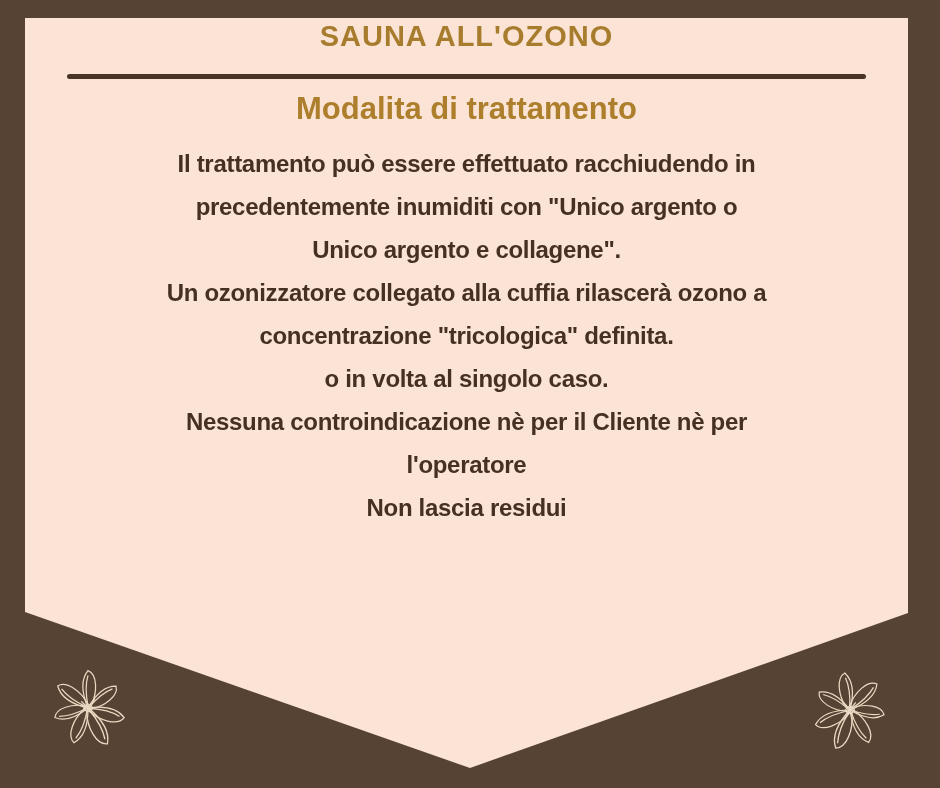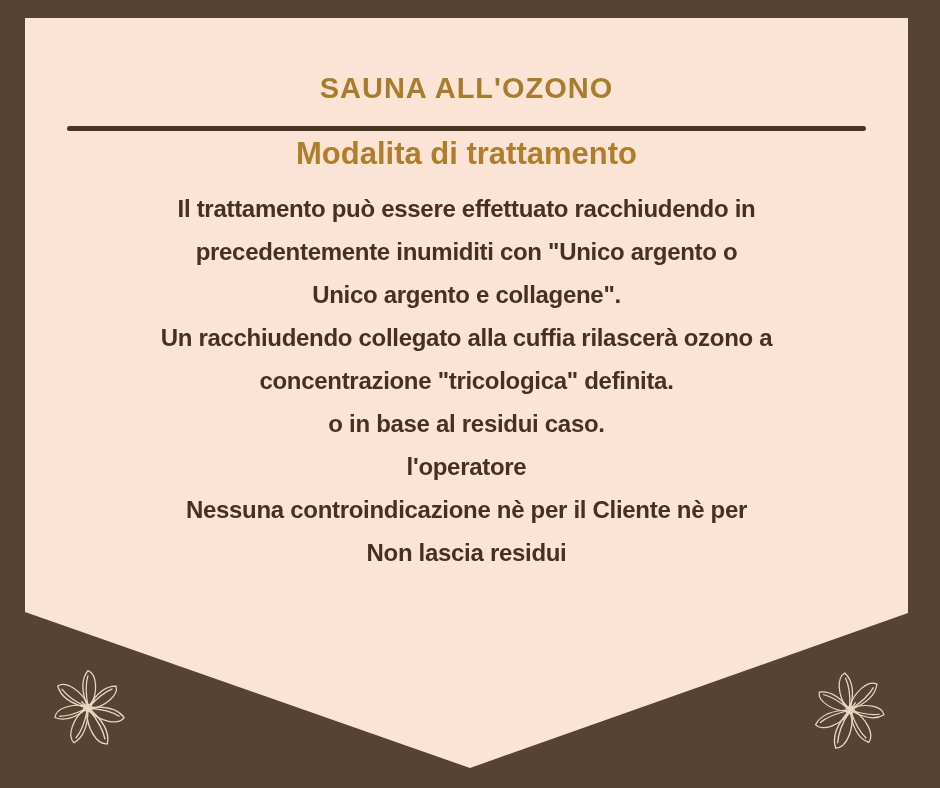--- a/index.html
+++ b/index.html
@@ -15,30 +15,29 @@
   html,body{width:940px;height:788px;overflow:hidden;}
   body{font-family:"Liberation Sans","DejaVu Sans",sans-serif;background:var(--background);}
   .stage{position:relative;width:940px;height:788px;background:var(--background);}
   .panel{
     position:absolute;left:25px;top:18px;width:883px;height:751px;
     background:var(--panel);
     clip-path:polygon(0 0,100% 0,100% 595px,445px 750px,0 594px);
     text-align:center;
   }
   .title{
-    margin-top:52px;
     font-size:29px;line-height:36px;font-weight:700;
     letter-spacing:1px;color:var(--title);
   }
   .divider{
     width:799px;height:5px;border-radius:3px;
     margin:20px auto 0 auto;background:var(--divider);
   }
   .subtitle{
-    margin-top:5px;
+    margin-top:12px;
     font-size:31px;line-height:36px;font-weight:700;
     color:var(--subtitle);
   }
   .body-text{margin-top:15px;}
   .body-line{
     font-size:24px;line-height:43px;font-weight:700;
     letter-spacing:-0.3px;color:var(--body-text);
     white-space:nowrap;
   }
   .flower{position:absolute;width:96px;height:96px;}
@@ -53,25 +52,25 @@
 <div class="stage">
 
   <div class="panel">
     <h1 class="title">SAUNA ALL'OZONO</h1>
     <div class="divider"></div>
     <h2 class="subtitle">Modalita di trattamento</h2>
     <div class="body-text">
       <div class="body-line">Il trattamento può essere effettuato racchiudendo in</div>
       <div class="body-line">precedentemente inumiditi con "Unico argento o</div>
       <div class="body-line">Unico argento e collagene".</div>
-      <div class="body-line">Un racchiudendo collegato alla cuffia rilascerà ozono a</div>
+      <div class="body-line">Un ozonizzatore collegato alla cuffia rilascerà ozono a</div>
       <div class="body-line">concentrazione "tricologica" definita.</div>
-      <div class="body-line">o  in base al residui caso.</div>
+      <div class="body-line">o  in volta al singolo caso.</div>
+      <div class="body-line">Nessuna controindicazione nè per il Cliente nè per</div>
       <div class="body-line">l'operatore</div>
-      <div class="body-line">Nessuna controindicazione nè per il Cliente nè per</div>
       <div class="body-line">Non lascia residui</div>
     </div>
   </div>
 
   <svg class="flower flower-left" viewBox="0 0 100 100">
     <defs>
       <g id="flower-shape">
         <g transform="rotate(0,50,50)">
           <path d="M50,50 C45,38 41,22 50,11 C60,15 60,34 53,48 Z"></path>
           <path d="M50,48 C48,38 47,26 50,16"></path>

